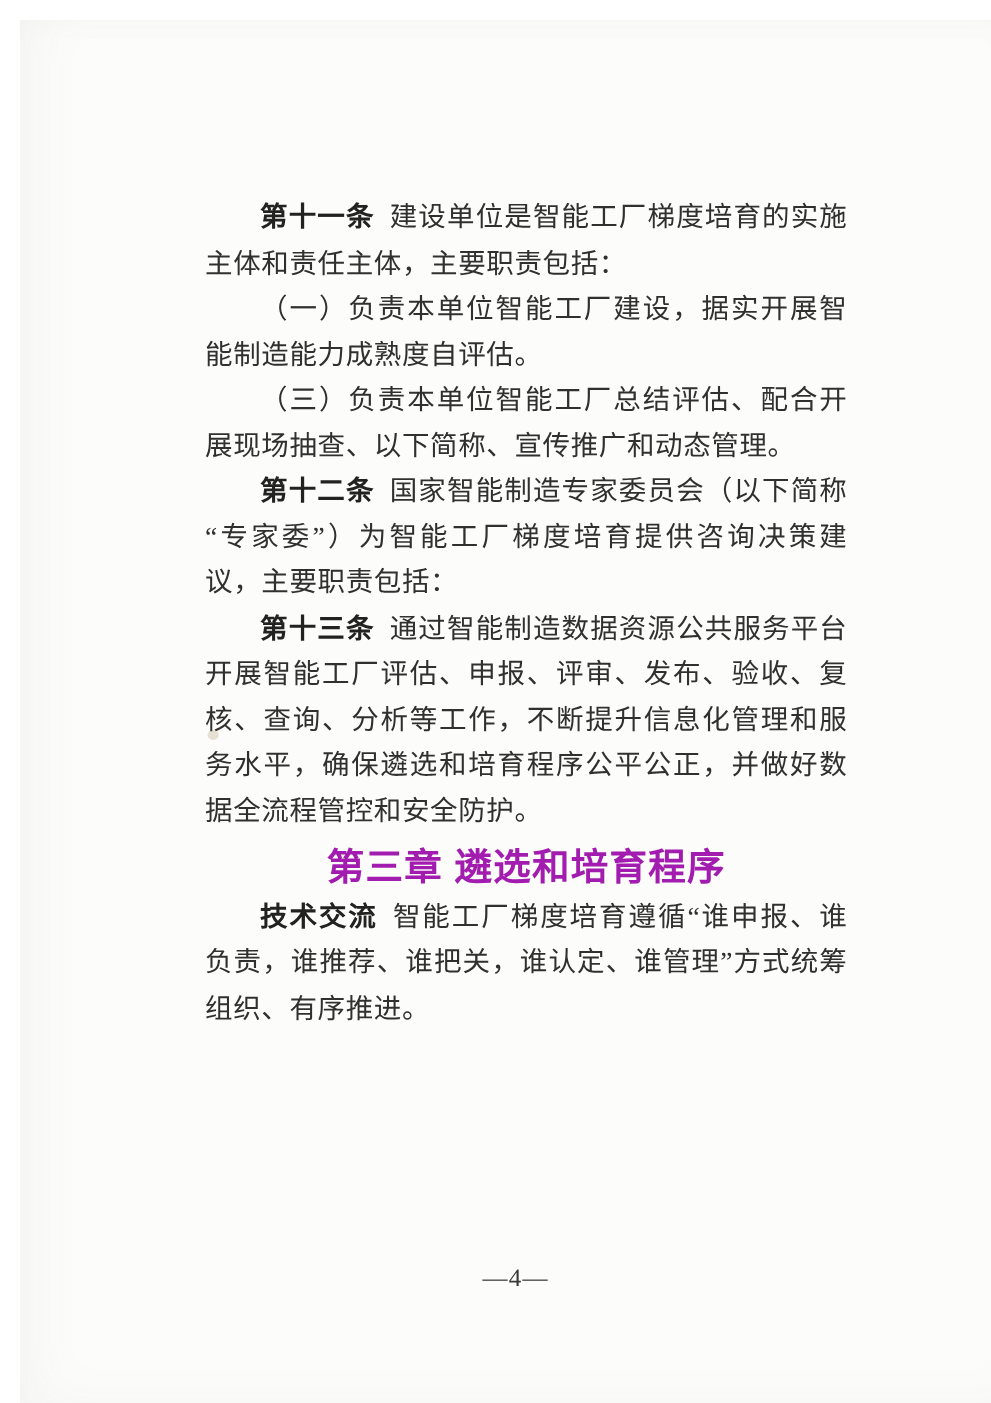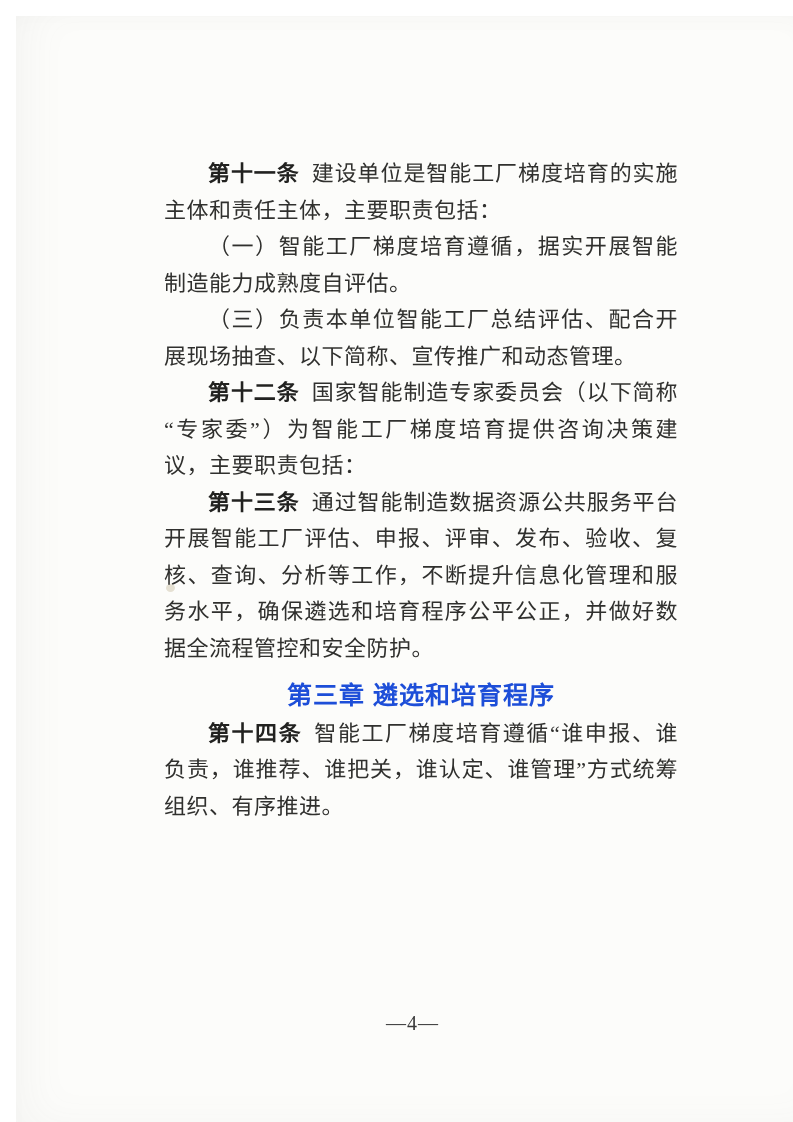--- a/index.html
+++ b/index.html
@@ -41,22 +41,22 @@
   }
   .ptext {
     color: #30302e;
   }
   .chapter {
     margin: 10px 0 2px 0;
     text-align: center;
     text-indent: 0;
     font-family: "Liberation Sans", "DejaVu Sans", sans-serif;
     font-weight: bold;
-    font-size: 25px;
-    color: #1d4ed8;
+    font-size: 30px;
+    color: #a21caf;
     letter-spacing: 1px;
   }
   .pageno {
     position: absolute;
     top: 996px;
     left: 0;
     width: 100%;
     text-align: center;
     font-size: 20px;
     letter-spacing: 1px;
@@ -77,32 +77,32 @@
 </head>
 <body>
 
 <div class="page">
   <span class="artifact"></span>
 
   <div class="content">
 
     <p class="para"><b class="lead">第十一条</b><span class="ptext">建设单位是智能工厂梯度培育的实施主体和责任主体，主要职责包括：</span></p>
 
-    <p class="para"><span class="ptext">（一）智能工厂梯度培育遵循，据实开展智能制造能力成熟度自评估。</span></p>
+    <p class="para"><span class="ptext">（一）负责本单位智能工厂建设，据实开展智能制造能力成熟度自评估。</span></p>
 
 
     <p class="para"><span class="ptext">（三）负责本单位智能工厂总结评估、配合开展现场抽查、以下简称、宣传推广和动态管理。</span></p>
 
     <p class="para"><b class="lead">第十二条</b><span class="ptext">国家智能制造专家委员会（以下简称“专家委”）为智能工厂梯度培育提供咨询决策建议，主要职责包括：</span></p>
 
 
 
 
     <p class="para"><b class="lead">第十三条</b><span class="ptext">通过智能制造数据资源公共服务平台开展智能工厂评估、申报、评审、发布、验收、复核、查询、分析等工作，不断提升信息化管理和服务水平，确保遴选和培育程序公平公正，并做好数据全流程管控和安全防护。</span></p>
 
     <h2 class="chapter">第三章  遴选和培育程序</h2>
 
-    <p class="para"><b class="lead">第十四条</b><span class="ptext">智能工厂梯度培育遵循“谁申报、谁负责，谁推荐、谁把关，谁认定、谁管理”方式统筹组织、有序推进。</span></p>
+    <p class="para"><b class="lead">技术交流</b><span class="ptext">智能工厂梯度培育遵循“谁申报、谁负责，谁推荐、谁把关，谁认定、谁管理”方式统筹组织、有序推进。</span></p>
 
   </div>
 
   <div class="pageno">—4—</div>
 </div>
 
 </body></html>

